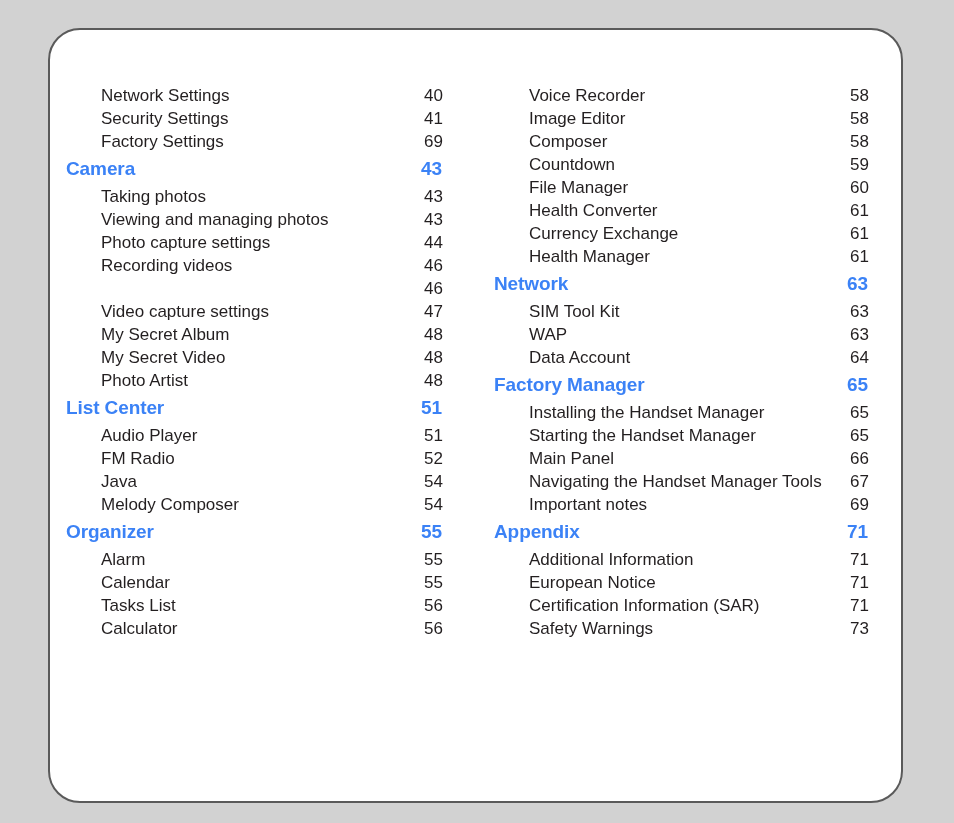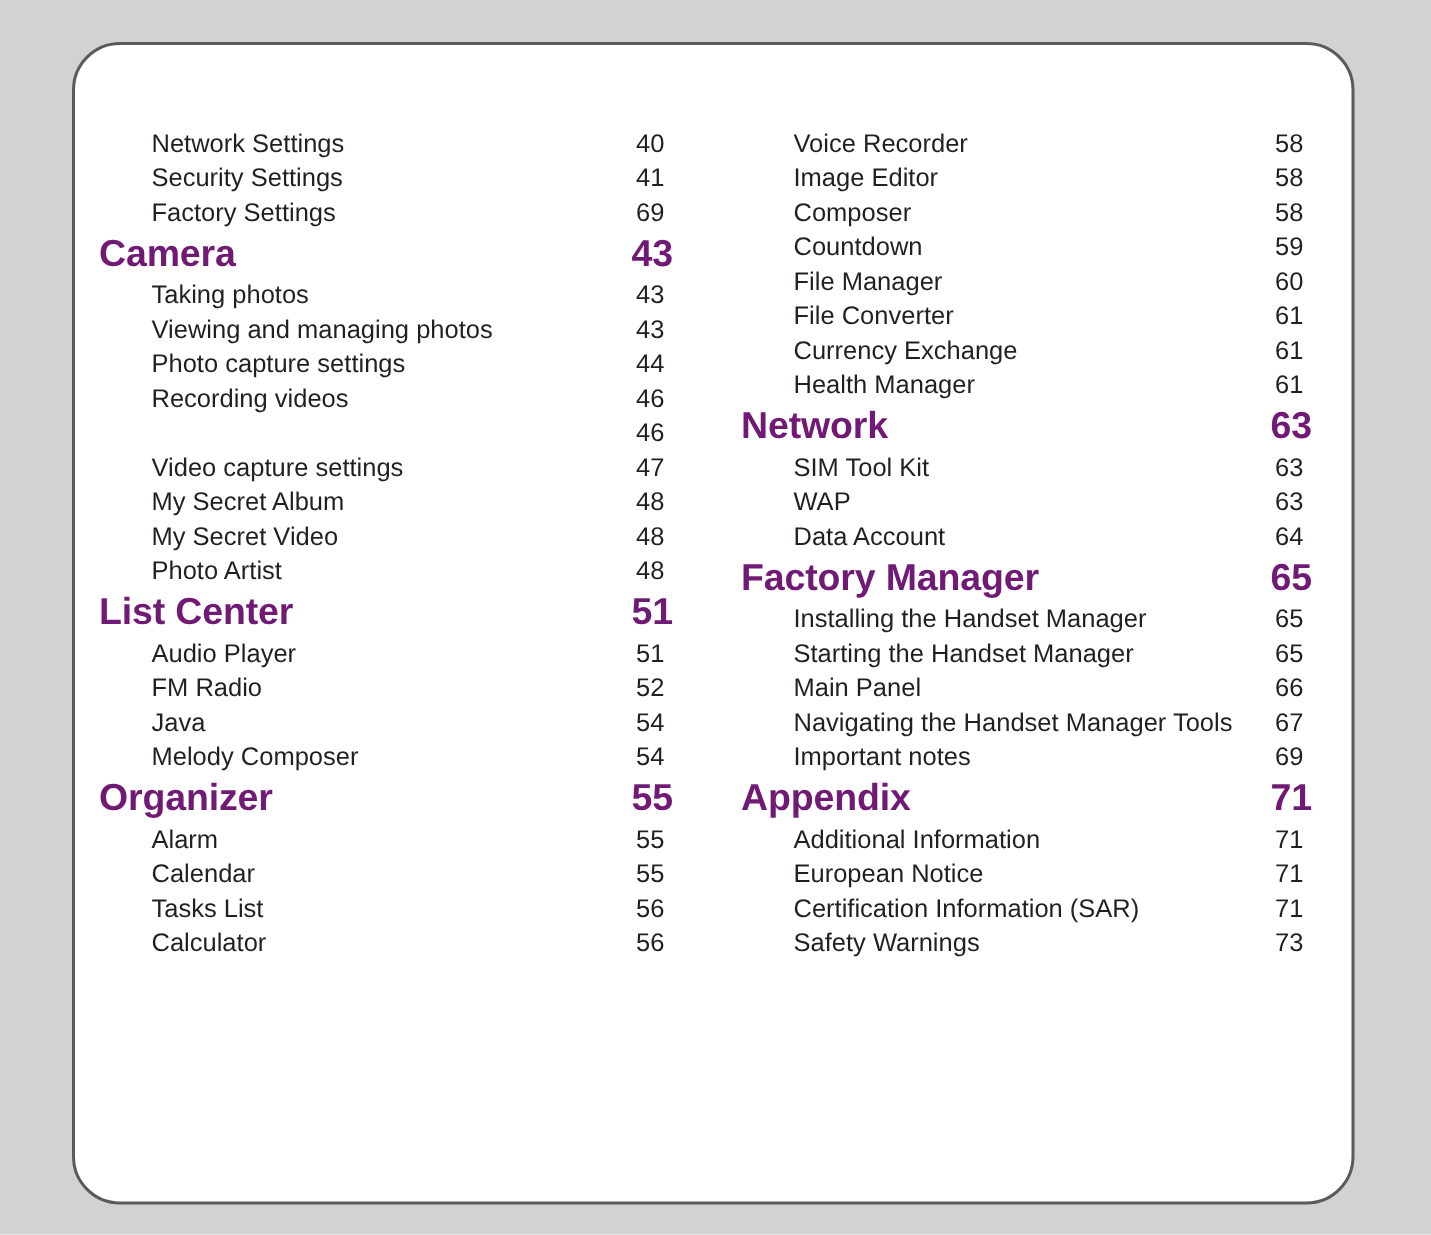--- a/index.html
+++ b/index.html
@@ -66,23 +66,23 @@
   }
   .left .toc-entry.sub .toc-label  { left: 37px; }
   .left .toc-entry.sub .toc-page   { left: 360px; }
   .right .toc-entry.sub .toc-label { left: 37px; }
   .right .toc-entry.sub .toc-page  { left: 358px; }
 
   
   .toc-entry.head {
     height: 32px;
     line-height: 32px;
-    font-size: 25px;
+    font-size: 19px;
     font-weight: bold;
-    color: #701a75;
+    color: #3b82f6;
     letter-spacing: -0.1px;
   }
   .toc-entry.head .toc-label {
     position: absolute;
     left: 2px;
     top: 0;
   }
   .toc-entry.head .toc-page {
     position: absolute;
     top: 0;
@@ -203,21 +203,21 @@
         </div>
         <div class="toc-entry sub">
           <span class="toc-label">Countdown</span>
           <span class="toc-page">59</span>
         </div>
         <div class="toc-entry sub">
           <span class="toc-label">File Manager</span>
           <span class="toc-page">60</span>
         </div>
         <div class="toc-entry sub">
-          <span class="toc-label">File Converter</span>
+          <span class="toc-label">Health Converter</span>
           <span class="toc-page">61</span>
         </div>
         <div class="toc-entry sub">
           <span class="toc-label">Currency Exchange</span>
           <span class="toc-page">61</span>
         </div>
         <div class="toc-entry sub">
           <span class="toc-label">Health Manager</span>
           <span class="toc-page">61</span>
         </div>

